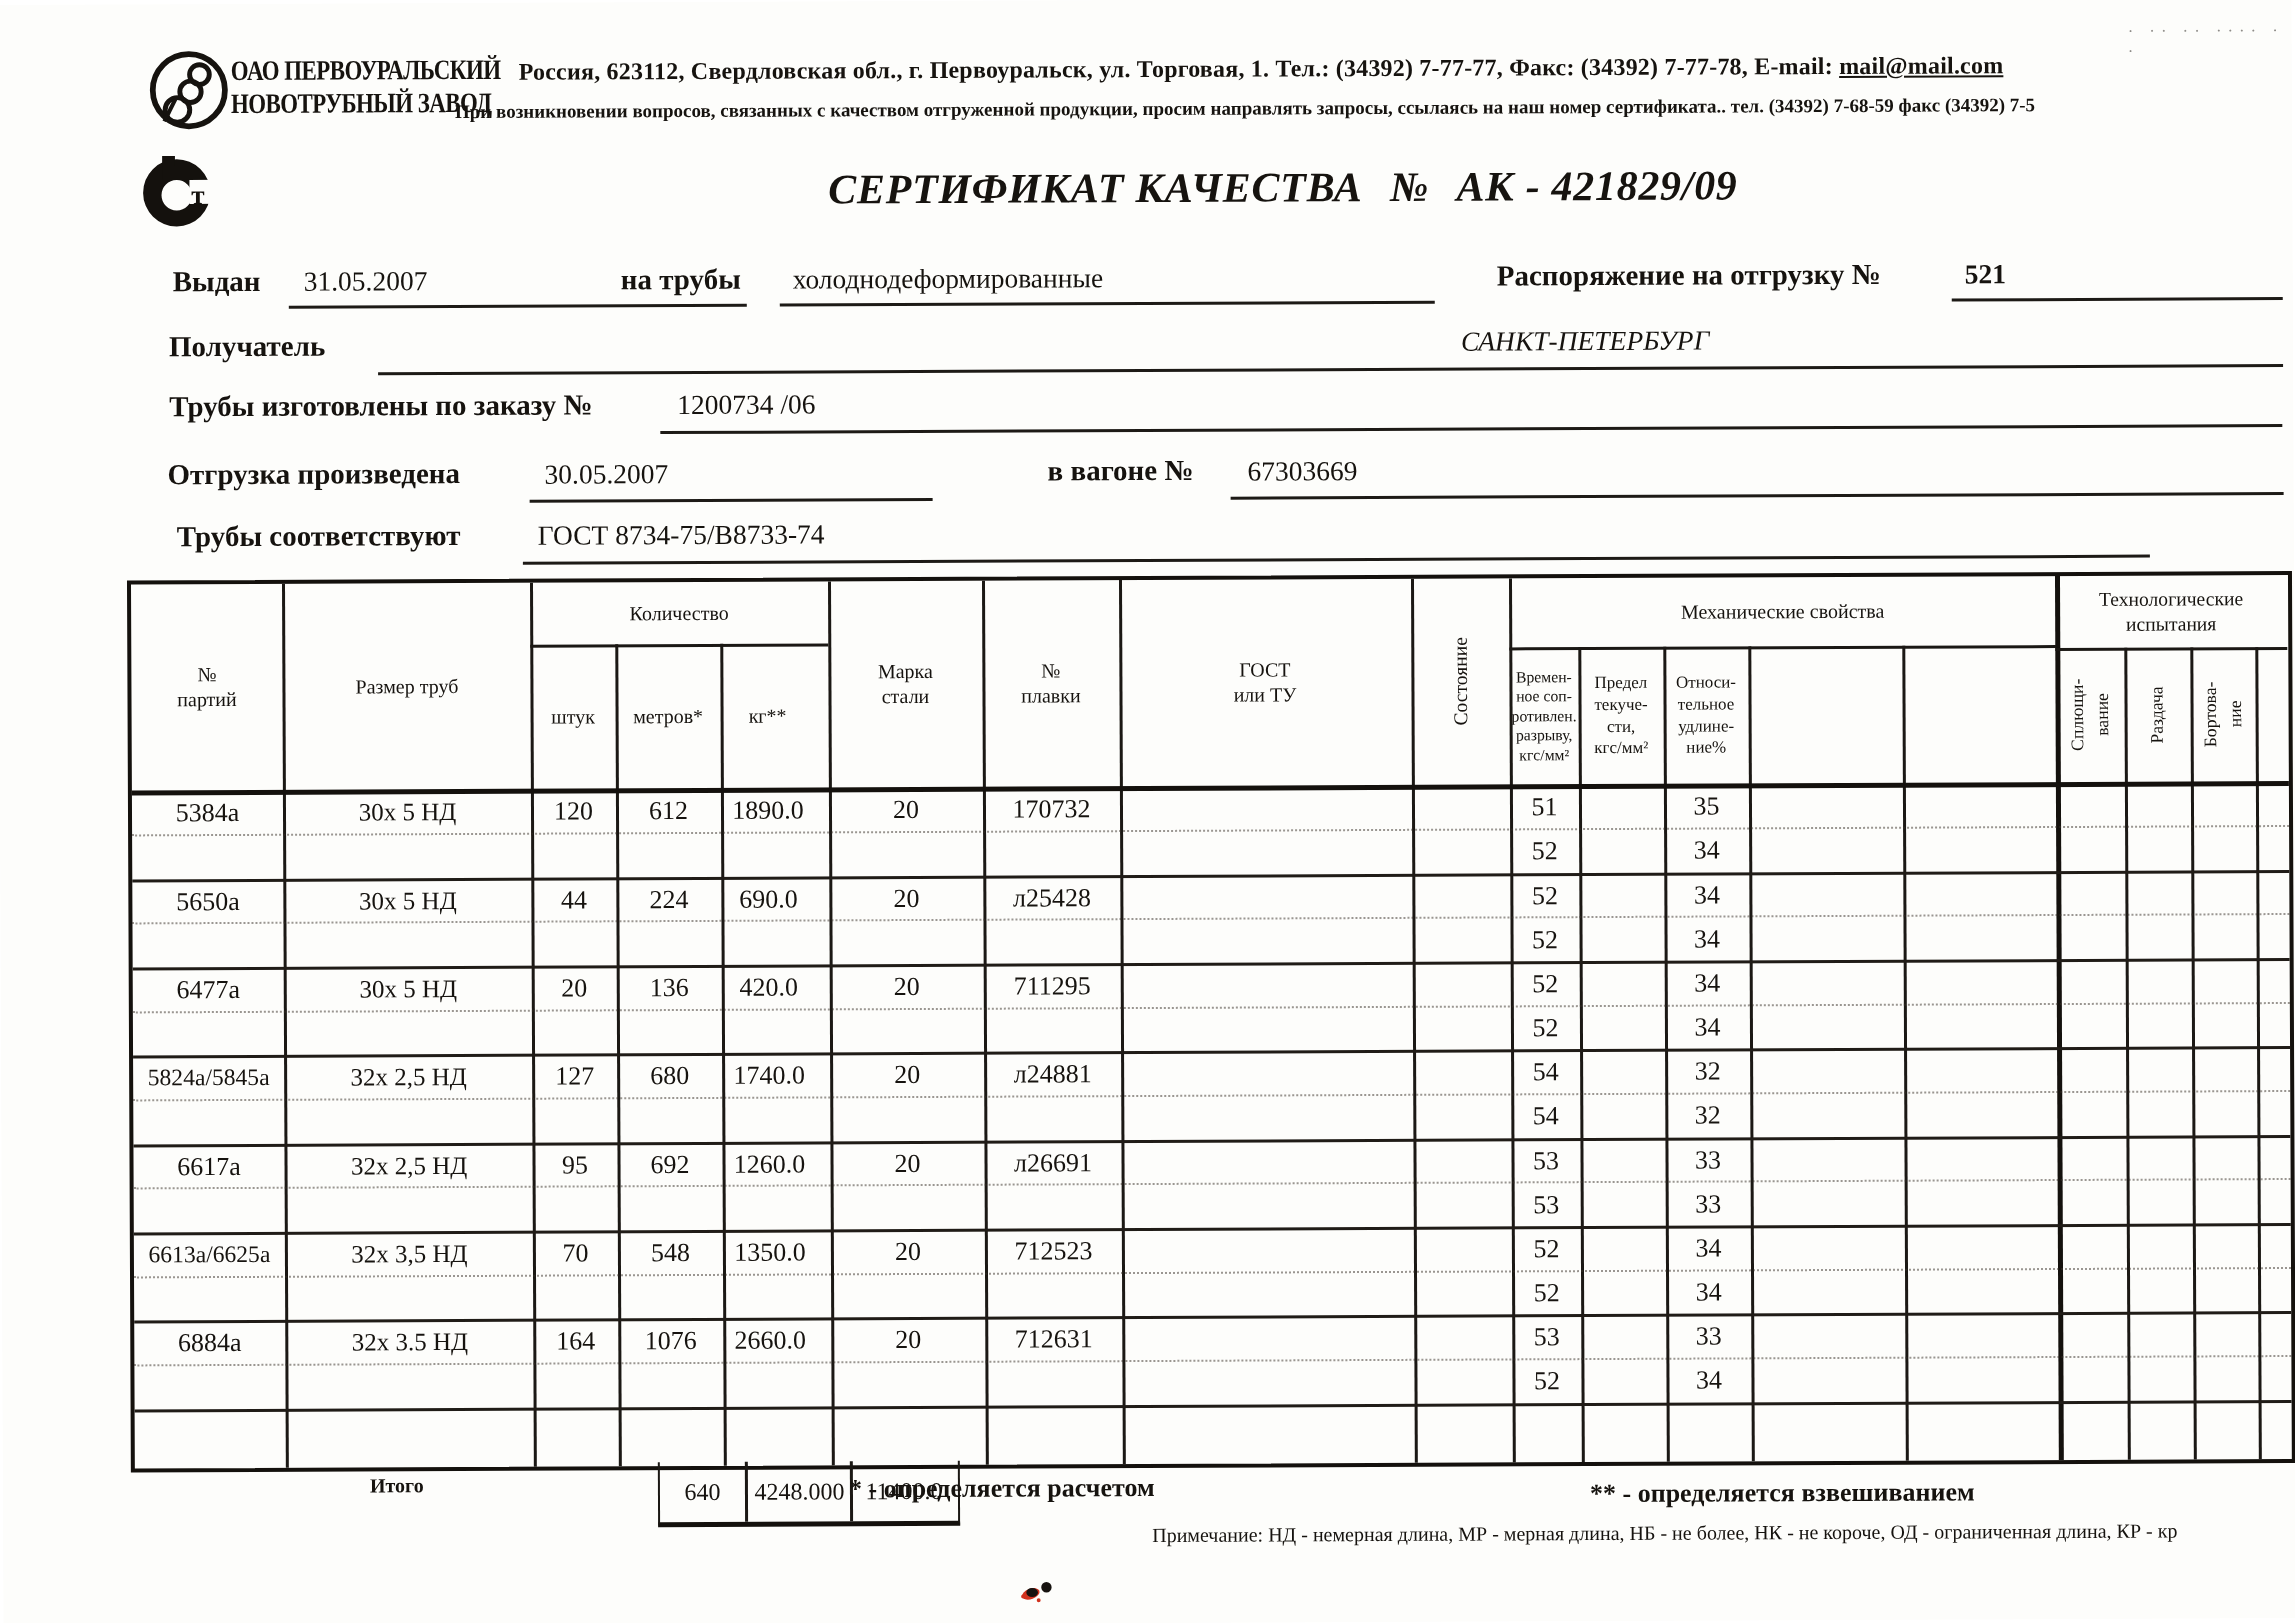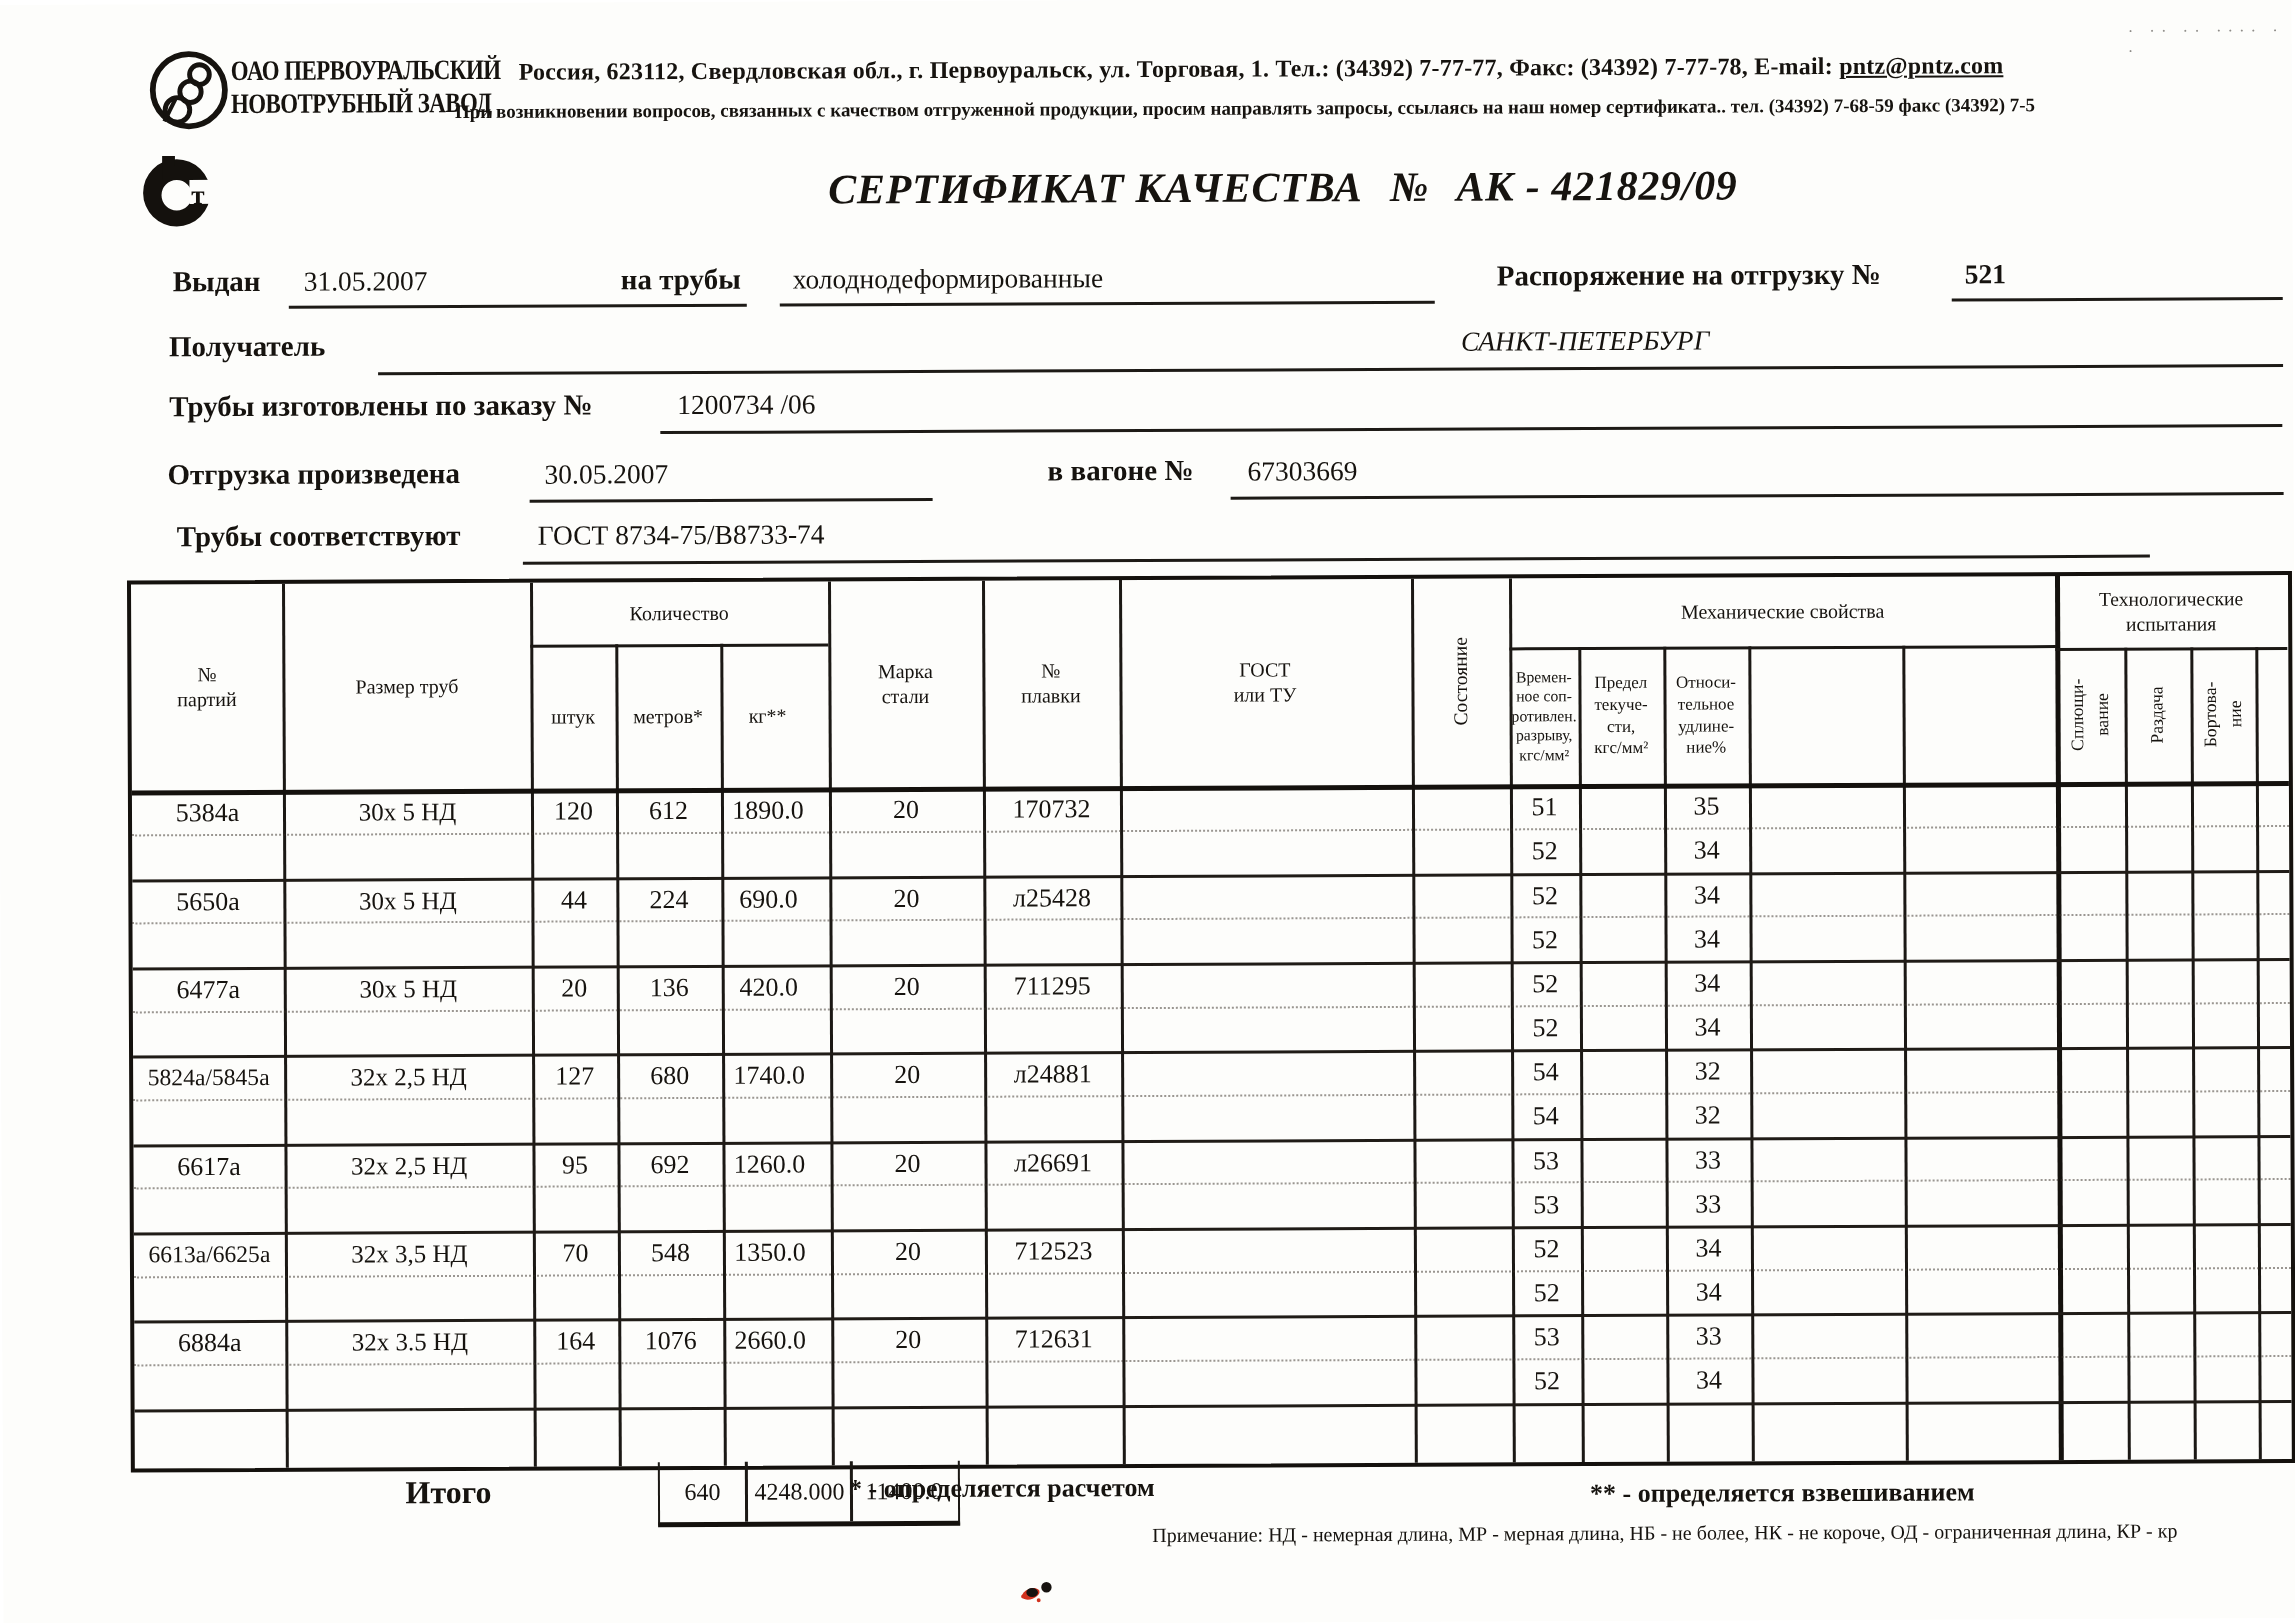--- a/index.html
+++ b/index.html
@@ -50,21 +50,21 @@
   .cell{position:absolute;text-align:center;font-size:26px;}
   .lbl{top:var(--bt);height:45px;line-height:45px;}
   .v1{top:var(--bt);height:45px;line-height:45px;}
   .v2{top:calc(var(--bt) + 44px);height:45px;line-height:45px;}
 
   
   #totals-box{left:655px;top:1460px;width:298px;height:60px;border-left:2.6px solid #1b1814;
               border-right:2.6px solid #1b1814;border-bottom:5.2px solid #14110d;}
   #totals-box .vl{top:0;bottom:0;}
   .tot{position:absolute;top:0;height:60px;line-height:60px;text-align:center;font-size:24px;}
-  #totals-label{left:367px;top:1471px;width:157px;text-align:center;font-size:32px;font-weight:700;}
+  #totals-label{left:367px;top:1471px;width:157px;text-align:left;font-size:20px;font-weight:700;}
 
   
   #fn-star{left:846px;top:1473px;font-size:26px;font-weight:600;}
   #fn-dstar{left:1587px;top:1481px;font-size:26px;font-weight:600;}
   #fn-note{left:1149px;top:1524px;font-size:20px;width:1147px;}
 
   #ink-blot{left:1009px;top:1579px;}
 </style>
 </head>
 <body>
@@ -75,21 +75,21 @@
     <circle cx="50" cy="50" r="44" fill="none" stroke="#16130f" stroke-width="7"></circle>
     <circle cx="63" cy="31" r="12" fill="none" stroke="#16130f" stroke-width="6"></circle>
     <circle cx="52" cy="52" r="13" fill="none" stroke="#16130f" stroke-width="6"></circle>
     <circle cx="36" cy="74" r="15" fill="none" stroke="#16130f" stroke-width="6"></circle>
     <line x1="20" y1="88" x2="34" y2="60" stroke="#16130f" stroke-width="5"></line>
   </svg>
   <div id="org-name" class="abs">
     <div>ОАО ПЕРВОУРАЛЬСКИЙ</div>
     <div>НОВОТРУБНЫЙ ЗАВОД</div>
   </div>
-  <div id="addr1" class="abs nowrap"><span>Россия, 623112, Свердловская обл., г. Первоуральск, ул. Торговая, 1. Тел.: (34392) 7-77-77, Факс: (34392) 7-77-78,  E-mail: </span><u>pntz@pntz.com</u></div>
+  <div id="addr1" class="abs nowrap"><span>Россия, 623112, Свердловская обл., г. Первоуральск, ул. Торговая, 1. Тел.: (34392) 7-77-77, Факс: (34392) 7-77-78,  E-mail: </span><u>mail@mail.com</u></div>
   <div id="addr2" class="abs nowrap">При возникновении вопросов, связанных с качеством отгруженной продукции, просим направлять запросы, ссылаясь на наш номер сертификата.. тел. (34392) 7-68-59 факс (34392) 7-5</div>
   <div id="corner-frag" class="abs">· ·· ·· ···· · ·</div>
 
   <svg class="abs" style="left:141px;top:147px" width="80" height="80" viewBox="0 0 100 100">
     <circle cx="48" cy="52" r="42" fill="#14110d"></circle>
     <circle cx="48" cy="55" r="19" fill="#fdfdfb"></circle>
     <rect x="64" y="36" width="36" height="30" fill="#fdfdfb"></rect>
     <rect x="30" y="6" width="16" height="30" fill="#14110d"></rect>
     <text x="66" y="66" font-family="Liberation Serif,serif" font-weight="700" font-size="34" fill="#14110d">т</text>
   </svg>

